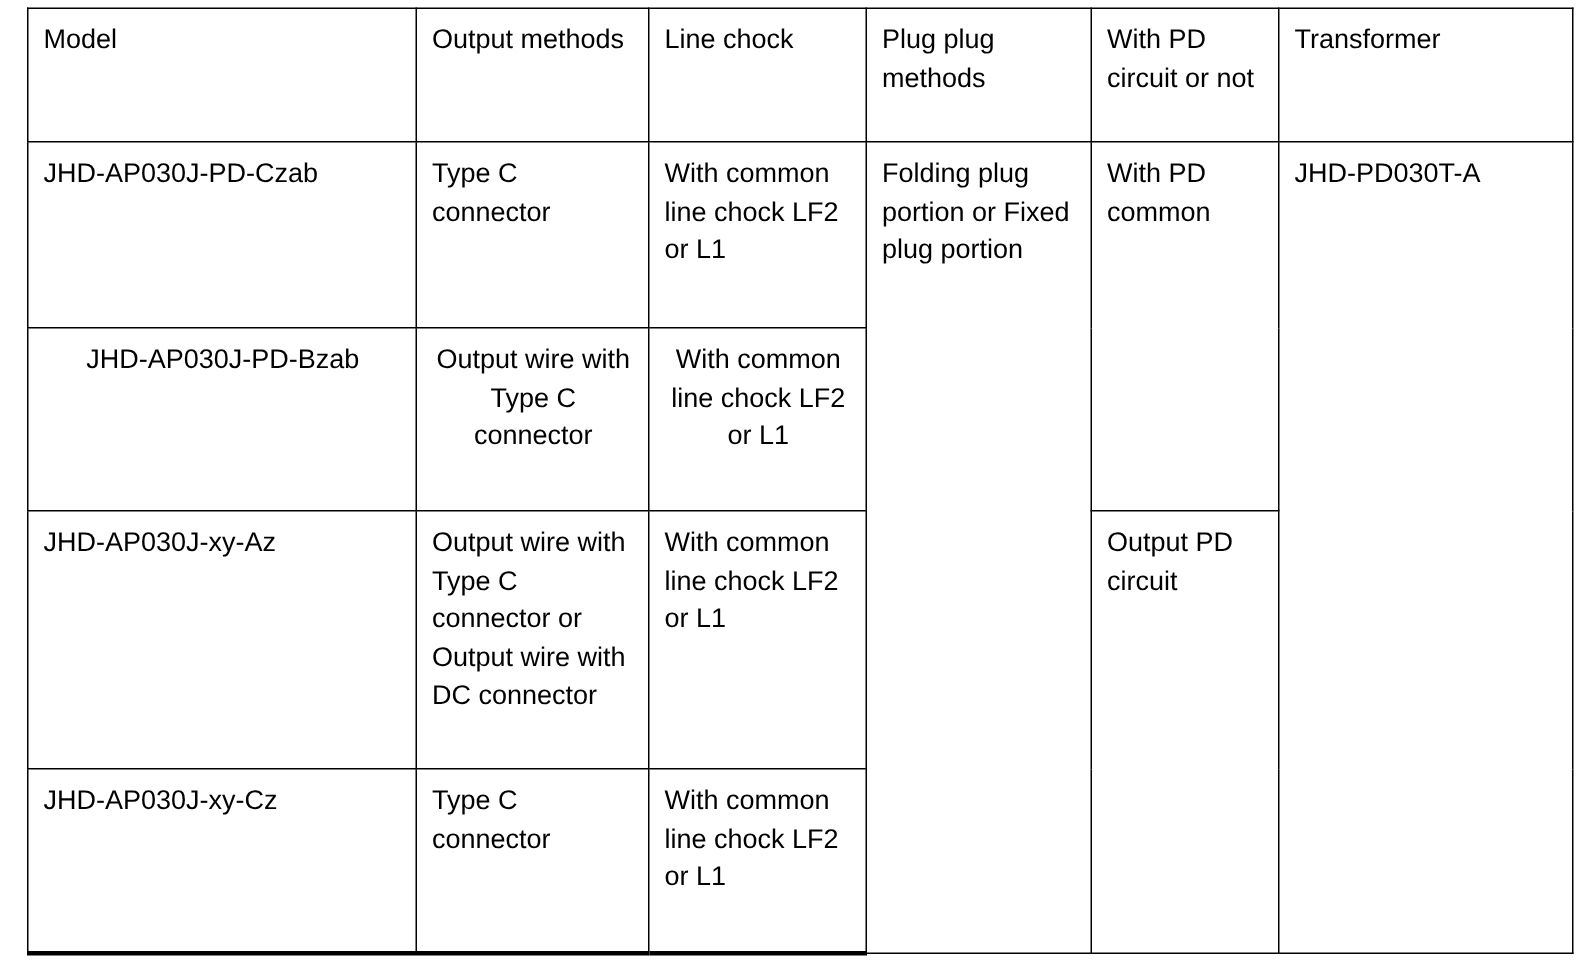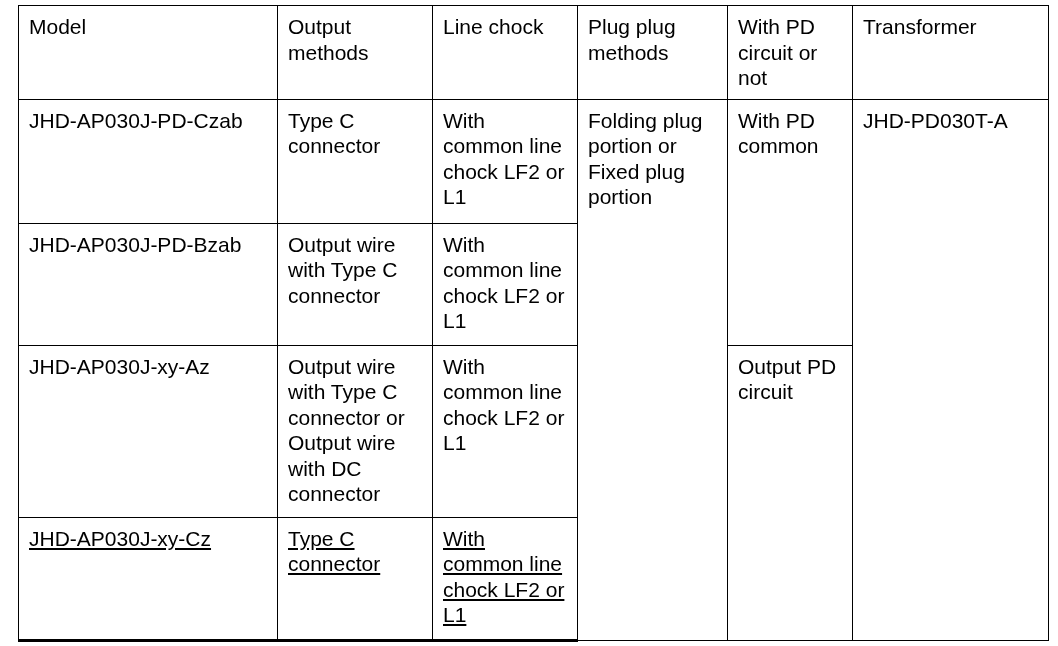--- a/index.html
+++ b/index.html
@@ -26,44 +26,44 @@
     top: 5px;
     width: 1030px;
     border-collapse: collapse;
     table-layout: fixed;
     background: #ffffff;
   }
   table.spec-table td {
     border: 1px solid #000000;
     vertical-align: top;
     padding: 8px 9px 8px 10px;
-    font-size: 21px;
+    font-size: 18px;
     line-height: 25.5px;
     font-family: "Liberation Sans", sans-serif;
     color: #000000;
     font-weight: normal;
     word-wrap: break-word;
     overflow-wrap: break-word;
   }
   table.spec-table tr.last-row td {
     border-bottom: 3px solid #000000;
   }
   
   col.c1 { width: 259px; }
   col.c2 { width: 155px; }
   col.c3 { width: 145px; }
   col.c4 { width: 150px; }
   col.c5 { width: 125px; }
   col.c6 { width: 196px; }
 
   .row-head td { height: 72px; }
   .row-1 td { height: 107px; margin-top: 30px; }
-  .row-2 td { height: 105px; }
+  .row-2 td { height: 105px; text-align: center; }
   .row-3 td { height: 155px; }
-  .row-4 td { height: 105px; text-decoration: underline; }
+  .row-4 td { height: 105px; }
 </style>
 </head>
 <body>
 
 <div class="page">
 
   <table class="spec-table">
     <colgroup>
       <col class="c1">
         <col class="c2">

